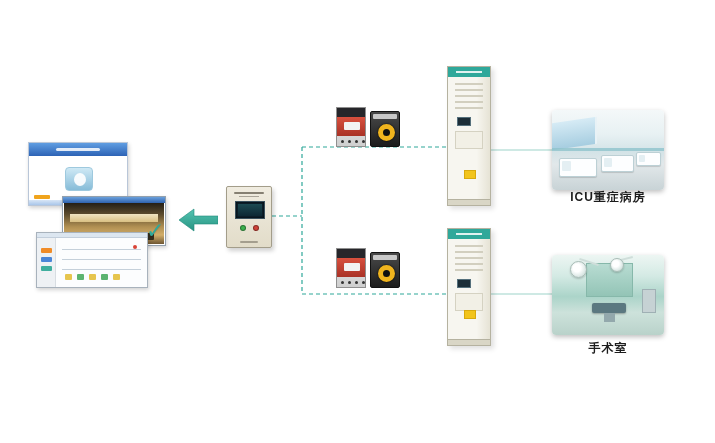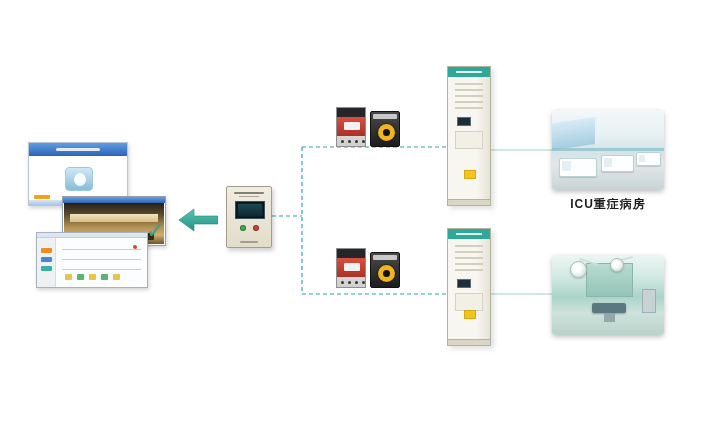--- a/index.html
+++ b/index.html
@@ -112,21 +112,21 @@
   .arm-b{left:58%;top:4%;width:14%;transform:rotate(-14deg)}
   .or-light{position:absolute;border-radius:50%;border:1px solid #a8bcb6;box-shadow:0 1px 2px rgba(0,0,0,.2);
             background:radial-gradient(circle at 40% 40%,#ffffff 30%,#e2ecea 60%,#bccfca 100%)}
   .or-light.a{left:16%;top:8%;width:17px;height:17px}
   .or-light.b{left:52%;top:4%;width:14px;height:14px}
   .or-table{position:absolute;left:36%;top:60%;width:30%;height:13%;background:#5b7880;border-radius:2px;box-shadow:0 1px 2px rgba(0,0,0,.3)}
   .or-ped{position:absolute;left:46%;top:73%;width:10%;height:11%;background:#93a8ac}
   .or-equip{position:absolute;left:80%;top:42%;width:13%;height:30%;background:#c6d2d4;border:1px solid #9fb0b4}
 
   .photo-label{position:absolute;width:112px;text-align:center;font-size:12px;font-weight:bold;color:#1c1c1c;letter-spacing:1px;z-index:2}
-  .label-icu{left:552px;top:196px}
+  .label-icu{left:552px;top:189px}
   .label-or{left:552px;top:340px}
 </style>
 </head>
 <body>
 
 <div class="canvas">
 
   <svg class="connectors" viewBox="0 0 715 443">
     <path class="dash" d="M272 216 H302 M302 147 V294 M302 147 H447 M302 294 H447"></path>
     <path class="solid" d="M491 150 H552 M491 294 H552"></path>
@@ -266,14 +266,15 @@
   <div class="photo photo-or">
     <div class="or-glass"></div>
     <div class="or-arm arm-a"></div>
     <div class="or-arm arm-b"></div>
     <div class="or-light a"></div>
     <div class="or-light b"></div>
     <div class="or-table"></div>
     <div class="or-ped"></div>
     <div class="or-equip"></div>
   </div>
+  <div class="photo-label label-or">手术室</div>
 
 </div>
 
 </body></html>

